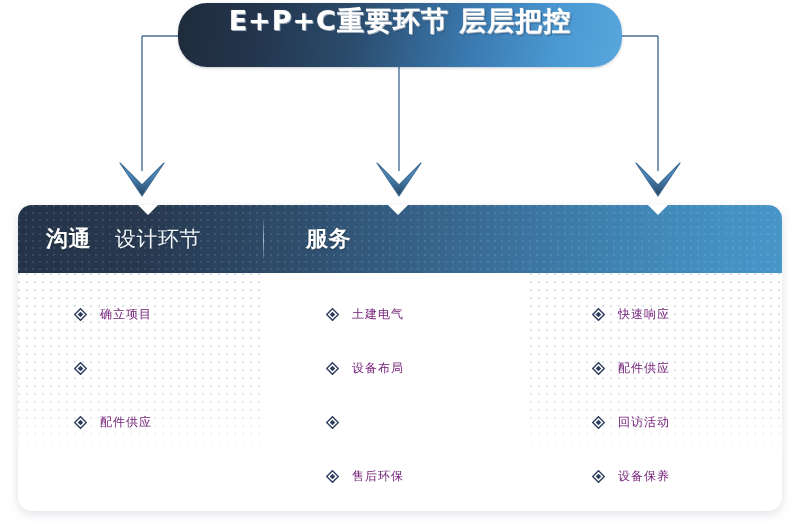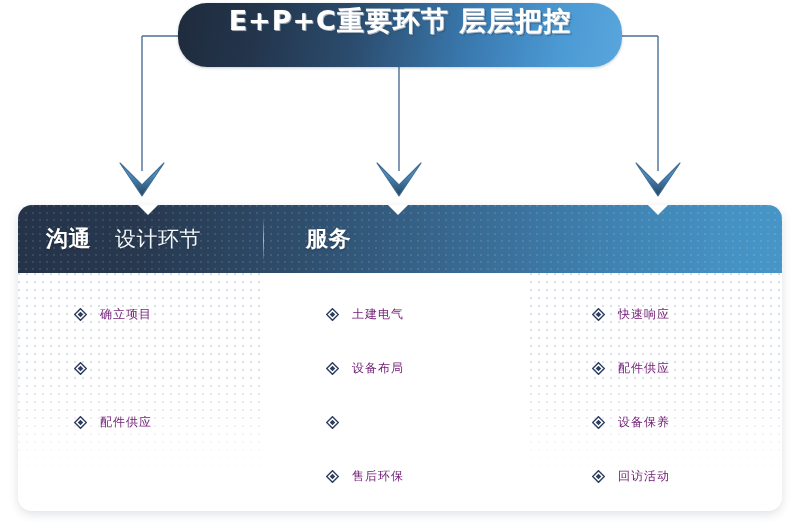--- a/index.html
+++ b/index.html
@@ -342,26 +342,26 @@
             <path d="M7 0.7 L13.3 7 L7 13.3 L0.7 7 Z" fill="none" stroke="#2e3d5e" stroke-width="1.5"></path>
             <path d="M7 4 L10 7 L7 10 L4 7 Z" fill="#2e3d5e"></path>
           </svg>
           <span class="item-label">配件供应</span>
         </div>
         <div class="item">
           <svg class="bullet" viewBox="0 0 14 14">
             <path d="M7 0.7 L13.3 7 L7 13.3 L0.7 7 Z" fill="none" stroke="#2e3d5e" stroke-width="1.5"></path>
             <path d="M7 4 L10 7 L7 10 L4 7 Z" fill="#2e3d5e"></path>
           </svg>
+          <span class="item-label">回访活动</span>
+        </div>
+        <div class="item">
+          <svg class="bullet" viewBox="0 0 14 14">
+            <path d="M7 0.7 L13.3 7 L7 13.3 L0.7 7 Z" fill="none" stroke="#2e3d5e" stroke-width="1.5"></path>
+            <path d="M7 4 L10 7 L7 10 L4 7 Z" fill="#2e3d5e"></path>
+          </svg>
           <span class="item-label">设备保养</span>
-        </div>
-        <div class="item">
-          <svg class="bullet" viewBox="0 0 14 14">
-            <path d="M7 0.7 L13.3 7 L7 13.3 L0.7 7 Z" fill="none" stroke="#2e3d5e" stroke-width="1.5"></path>
-            <path d="M7 4 L10 7 L7 10 L4 7 Z" fill="#2e3d5e"></path>
-          </svg>
-          <span class="item-label">回访活动</span>
         </div>
       </div>
 
     </div>
   </div>
 </div>
 
 </body></html>

